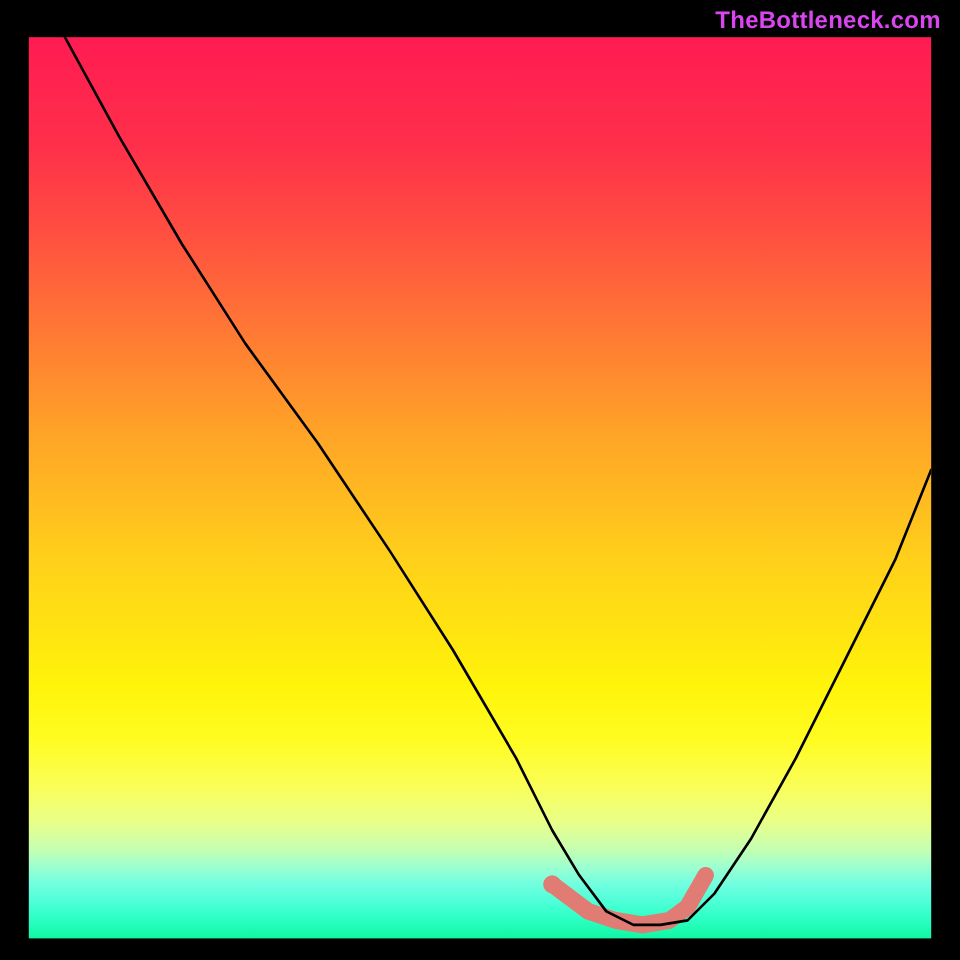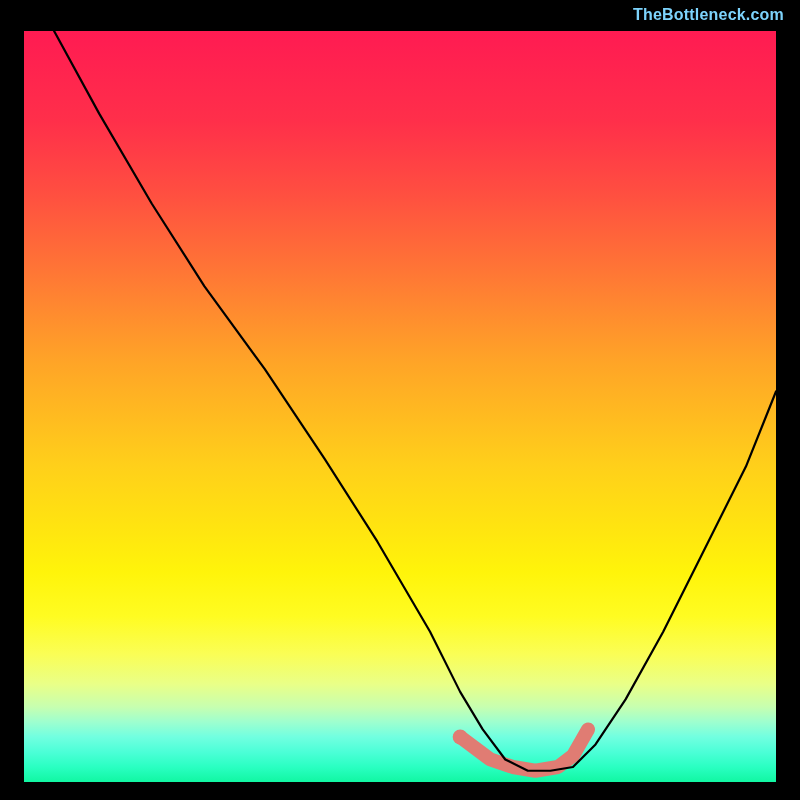--- a/index.html
+++ b/index.html
@@ -13,22 +13,22 @@
   .frame {
     width: 800px;
     height: 800px;
     background: #000;
     position: relative;
   }
   .attribution {
     position: absolute;
     top: 6px;
     right: 16px;
-    color: #7dd3fc;
-    font-size: 16px;
+    color: #d946ef;
+    font-size: 20px;
     font-weight: 600;
     letter-spacing: 0.2px;
     z-index: 3;
   }
   .plot {
     position: absolute;
     left: 24px;
     top: 31px;
     width: 752px;
     height: 751px;

